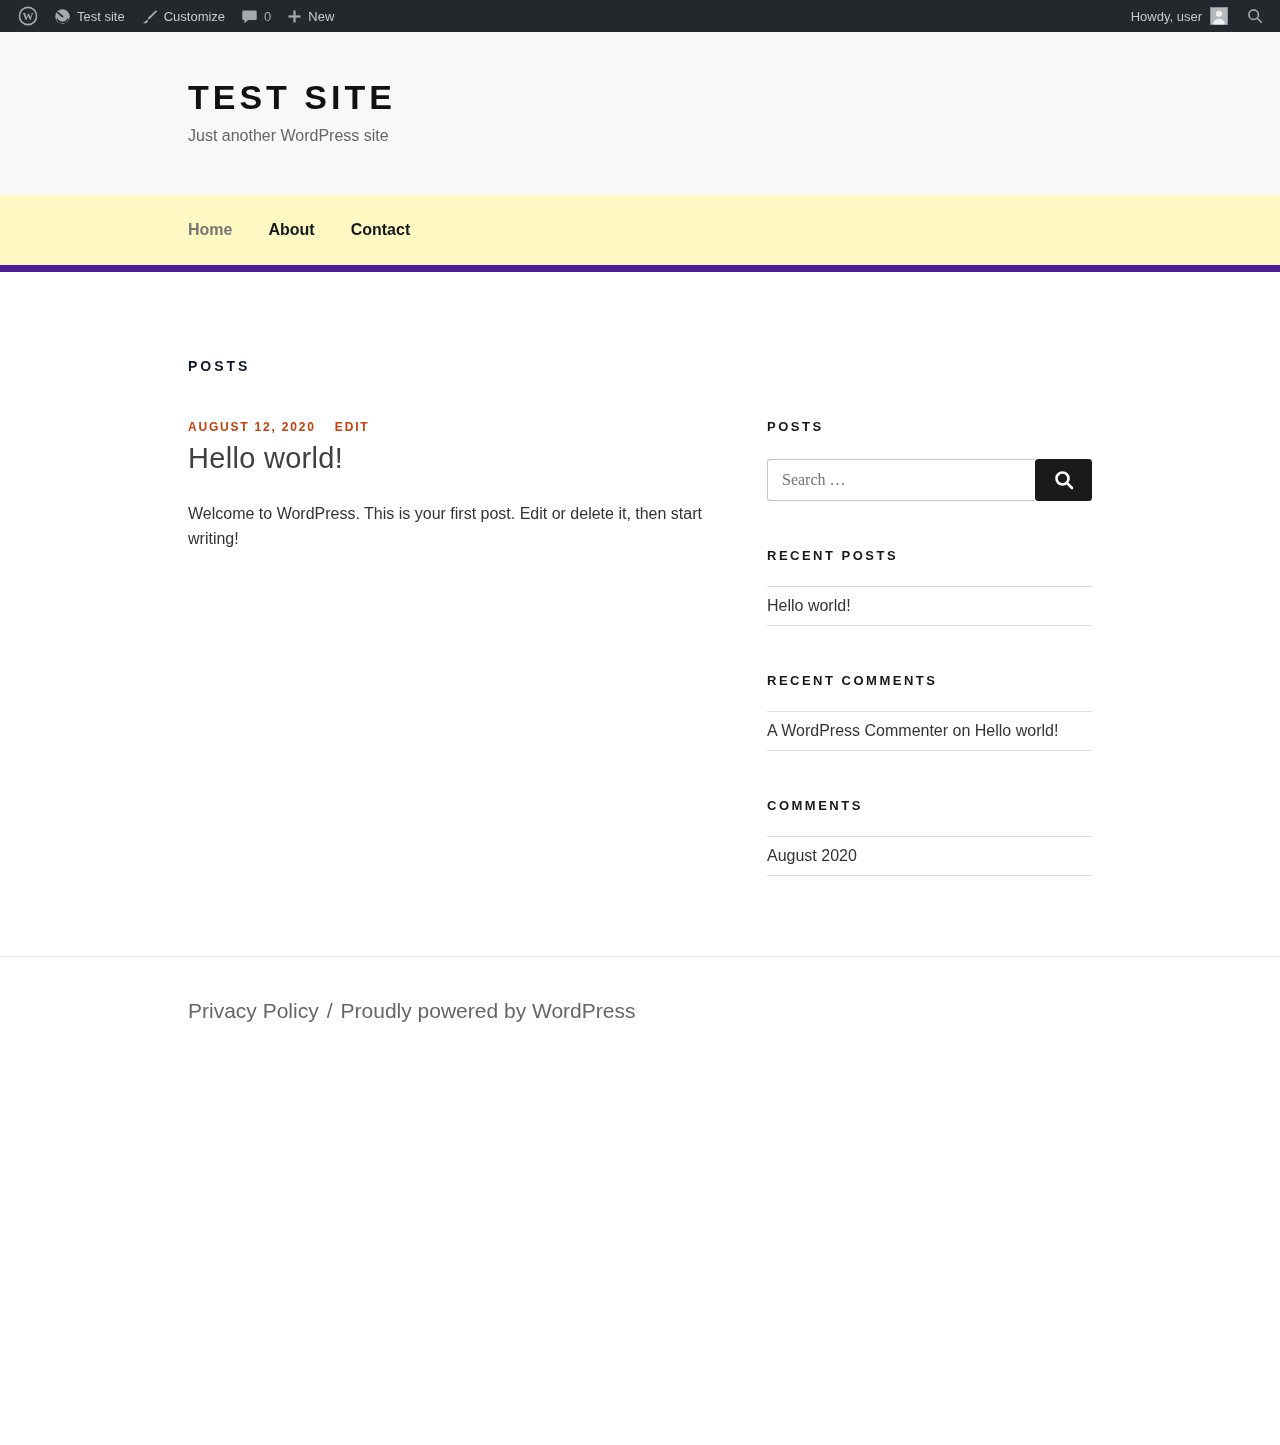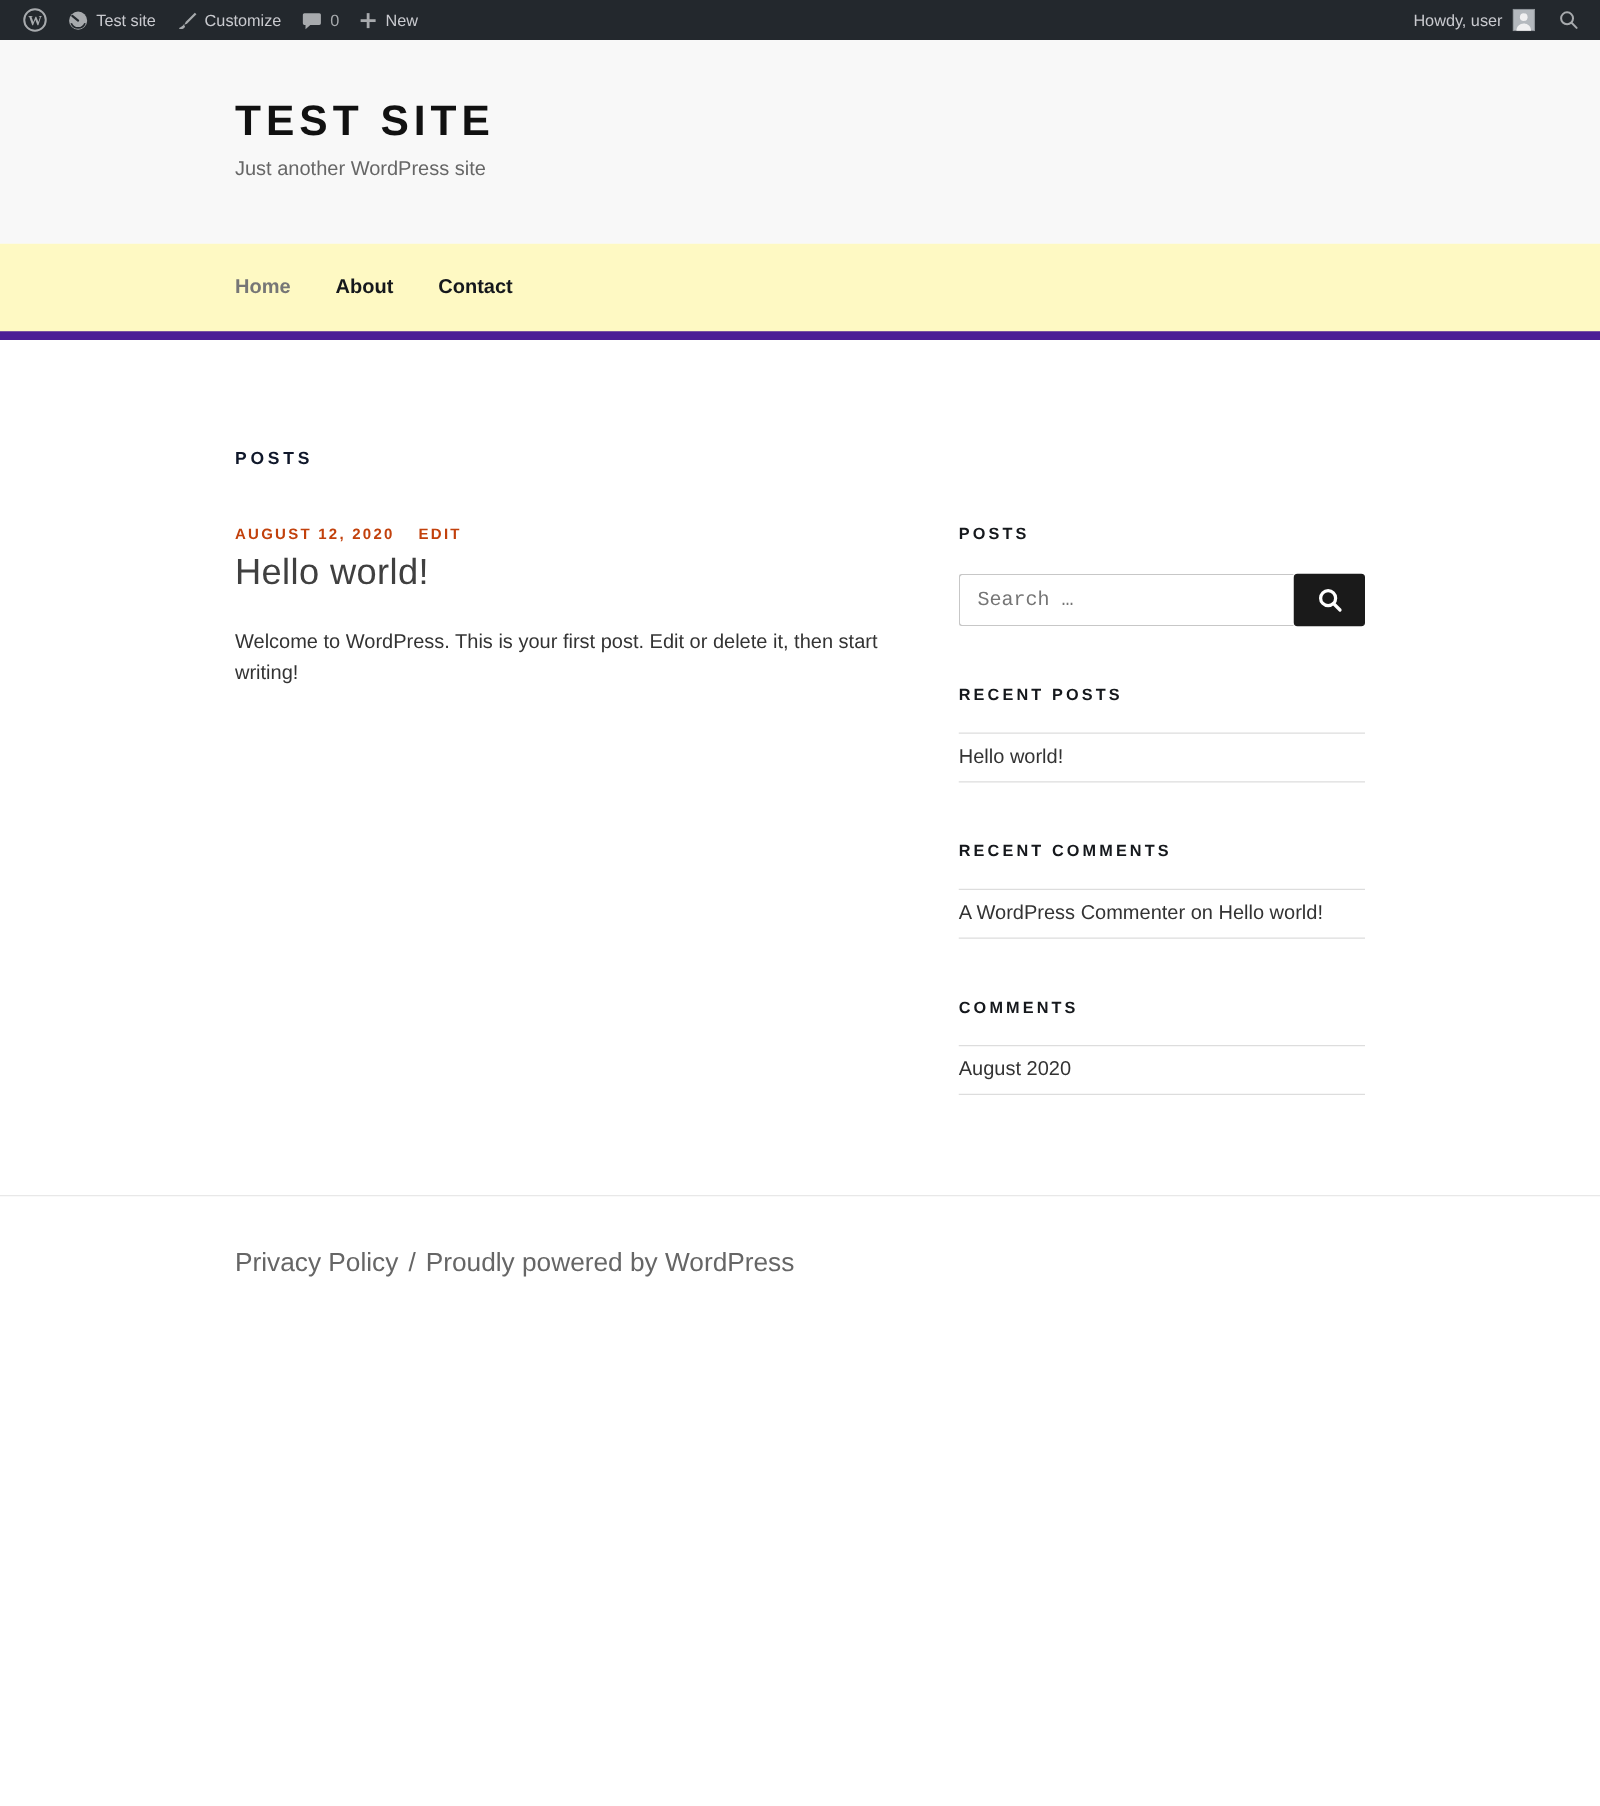--- a/index.html
+++ b/index.html
@@ -49,21 +49,21 @@
   .post-content { margin-top:27px; font-size:16px; line-height:1.55; color:#333; }
 
   
   .widget { margin-top:47px; }
   .widget:first-child { margin-top:0; }
   .widget-title { font-size:13px; font-weight:700; letter-spacing:2.5px; color:#15181c; }
 
   .search-form { margin-top:25px; display:flex; height:42px; }
   .search-input {
     flex:1; border:1px solid #c7c7c7; border-right:none; border-radius:3px 0 0 3px;
-    padding:4px 14px; font-size:16px; color:#333; font-family:Liberation Mono, monospace; background:#fff; outline:none;
+    padding:4px 14px; font-size:16px; color:#333; font-family:Liberation Serif, serif; background:#fff; outline:none;
   }
   .search-input::placeholder { color:#757575; opacity:1; }
   .search-button {
     width:57px; background:#1a1a1a; border:1px solid #1a1a1a; border-radius:3px;
     display:flex; align-items:center; justify-content:center; cursor:pointer;
   }
 
   .widget-list { list-style:none; margin-top:23px; border-top:1px solid #ddd; }
   .widget-list li { border-bottom:1px solid #ddd; padding:10px 0; font-size:16px; }
   .widget-list a, .widget-list span { color:#333; }

